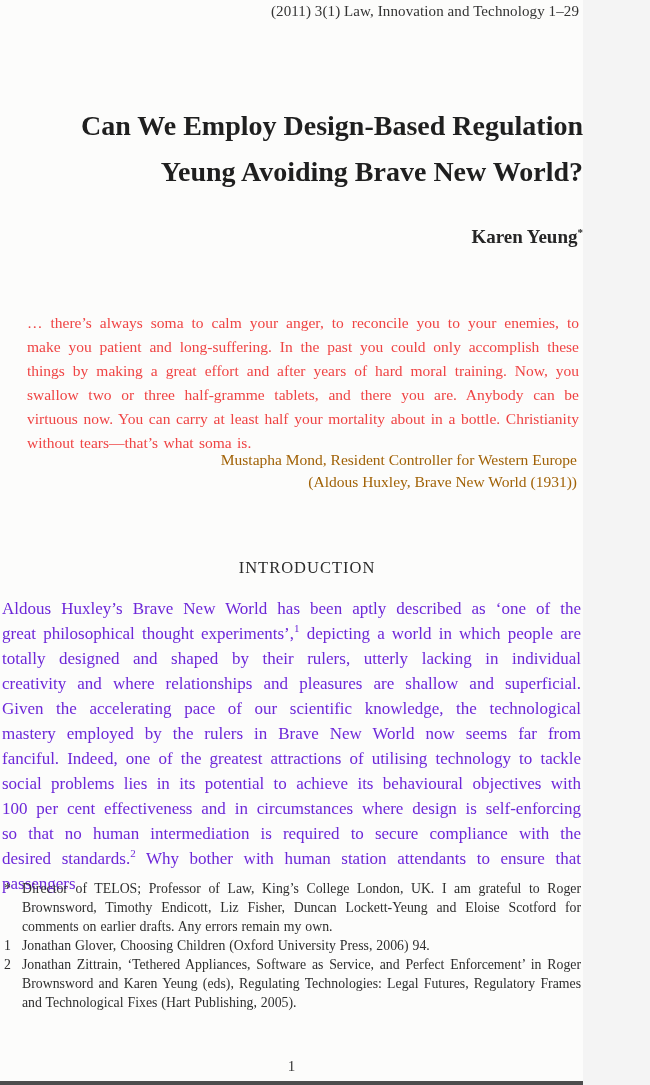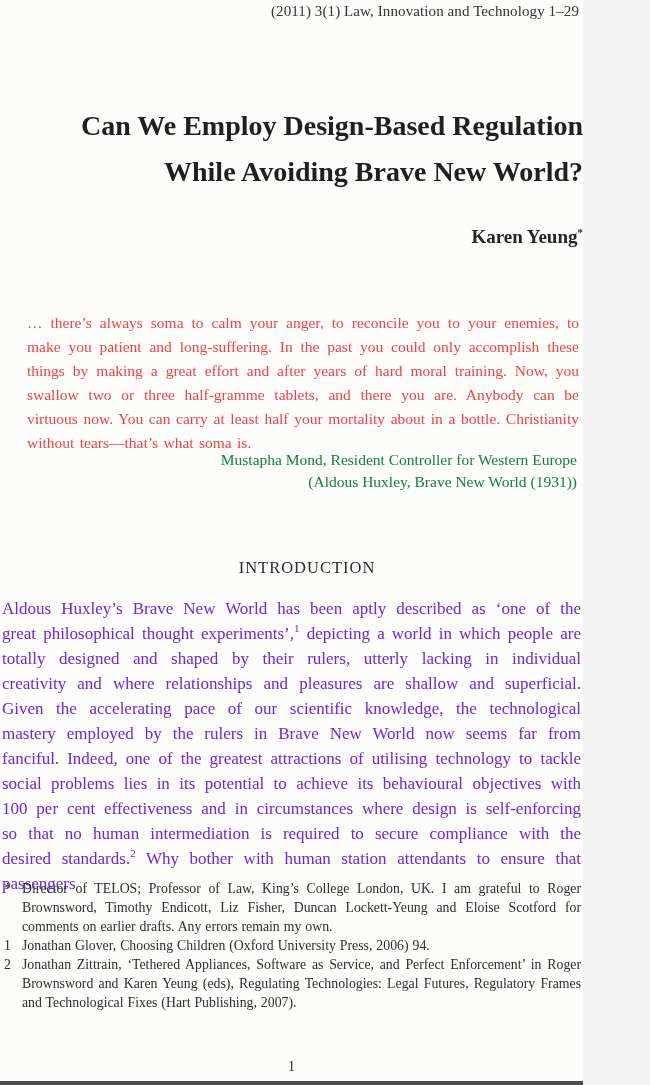--- a/index.html
+++ b/index.html
@@ -35,21 +35,21 @@
   .author sup { font-size: 11px; }
   .epigraph {
     position: absolute; top: 311px; left: 27px; right: 4px;
     margin: 0; text-align: justify;
     font-size: 15.5px; line-height: 24px; word-spacing: 1.5px;
     color: #ef4444;
   }
   .attribution {
     position: absolute; top: 449px; right: 6px; left: 27px;
     text-align: right; font-size: 15.5px; line-height: 22px;
-    color: #15803d;
+    color: #a16207;
   }
   .section-heading {
     position: absolute; top: 558px; left: 0; right: 0;
     margin: 0; text-align: center;
     font-size: 16.5px; font-weight: normal; letter-spacing: 1px;
     color: #2b2b2b;
     padding-left: 31px;
   }
   .body-para {
     position: absolute; top: 596px; left: 2px; right: 2px;
@@ -76,21 +76,21 @@
 </style>
 </head>
 <body>
 
 <div class="page">
 
   <div class="journal-header">(2011) 3(1) Law, Innovation and Technology 1–29</div>
 
   <h1 class="title">
     <span class="title-line">Can We Employ Design-Based Regulation</span>
-    <span class="title-line"><span>While Avoiding </span><span class="it">Brave New World</span><span>?</span></span>
+    <span class="title-line"><span>Yeung Avoiding </span><span class="it">Brave New World</span><span>?</span></span>
   </h1>
 
   <div class="author"><span>Karen Yeung</span><sup>*</sup></div>
 
   <blockquote class="epigraph"><span>… there’s always </span><span class="it">soma</span><span> to calm your anger, to reconcile you to your enemies, to make you patient and long-suffering. In the past you could only accomplish these things by making a great effort and after years of hard moral training. Now, you swallow two or three half-gramme tablets, and there you are. Anybody can be virtuous now. You can carry at least half your mortality about in a bottle. Christianity without tears—that’s what </span><span class="it">soma</span><span> is.</span></blockquote>
 
   <div class="attribution">
     <div>Mustapha Mond, Resident Controller for Western Europe</div>
     <div><span>(Aldous Huxley, </span><span class="it">Brave New World</span><span> (1931))</span></div>
   </div>
@@ -103,21 +103,21 @@
     <div class="footnote">
       <span class="fn-marker">*</span>
       <span><span>Director of TELOS; Professor of Law, King’s College London, UK. I am grateful to Roger Brownsword, Timothy Endicott, Liz Fisher, Duncan Lockett-Yeung and Eloise Scotford for comments on earlier drafts. Any errors remain my own.</span></span>
     </div>
     <div class="footnote">
       <span class="fn-marker">1</span>
       <span><span>Jonathan Glover, </span><span class="it">Choosing Children</span><span> (Oxford University Press, 2006) 94.</span></span>
     </div>
     <div class="footnote">
       <span class="fn-marker">2</span>
-      <span><span>Jonathan Zittrain, ‘Tethered Appliances, Software as Service, and Perfect Enforcement’ in Roger Brownsword and Karen Yeung (eds), </span><span class="it">Regulating Technologies: Legal Futures, Regulatory Frames and Technological Fixes</span><span> (Hart Publishing, 2007).</span></span>
+      <span><span>Jonathan Zittrain, ‘Tethered Appliances, Software as Service, and Perfect Enforcement’ in Roger Brownsword and Karen Yeung (eds), </span><span class="it">Regulating Technologies: Legal Futures, Regulatory Frames and Technological Fixes</span><span> (Hart Publishing, 2005).</span></span>
     </div>
   </div>
 
   <div class="page-number">1</div>
 
   <div class="bottom-edge"></div>
 
 </div>
 
 </body></html>

